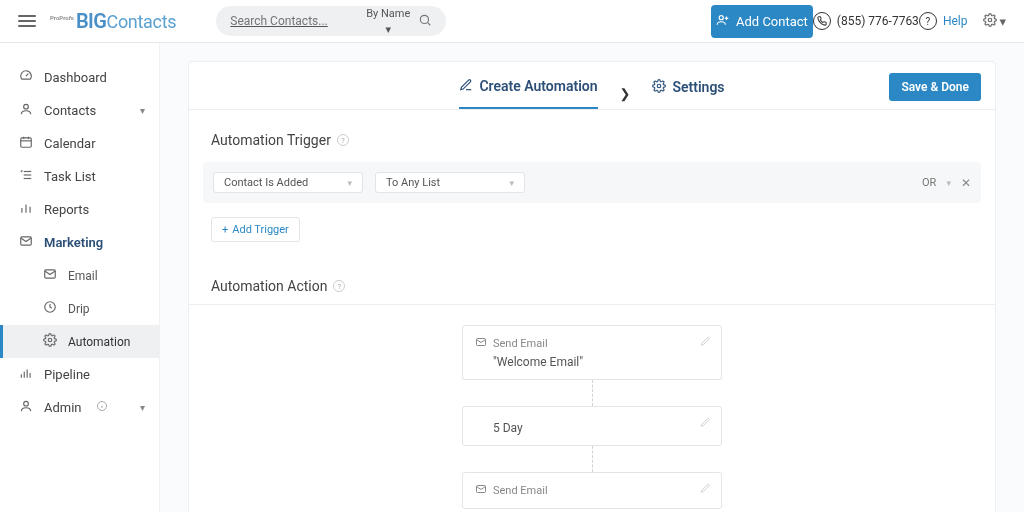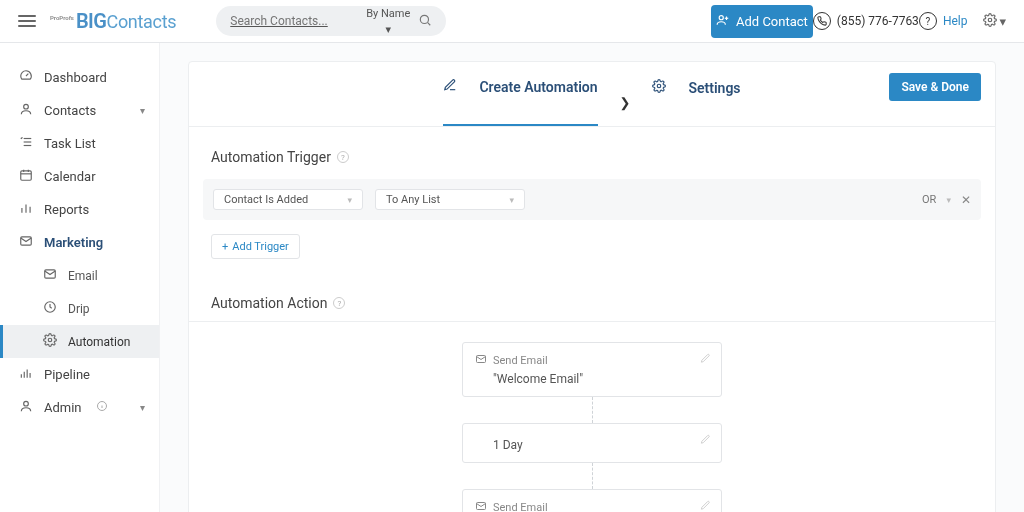--- a/index.html
+++ b/index.html
@@ -33,21 +33,21 @@
   .side-item.open .chev, .side-item.has-sub .chev { margin-left: auto; margin-right: 6px; color: #888; font-size: 10px; }
   .side-item.active-parent { color: #2b4f77; font-weight: 600; }
   .side-item.selected { background: #eef0f2; color: #333; }
   .side-item.selected::before { content:""; position:absolute; left:0; top:0; bottom:0; width:3px; background:#2b88c5; }
   .side-sub.selected { background:#eef0f2; }
 
   
   .main { flex: 1; background: #fafbfc; padding: 18px 28px 0 28px; overflow: auto; position: relative; }
   .panel { background: #fff; border: 1px solid #eceef0; border-radius: 4px; }
   .tabs { display: flex; align-items: center; justify-content: center; gap: 22px; padding: 16px 0 0 0; border-bottom: 1px solid #eceef0; position: relative; }
-  .tab { display: flex; align-items: center; gap: 22px; padding-bottom: 29px; font-size: 14px; font-weight: 600; color: #2b4f77; cursor: pointer; }
+  .tab { display: flex; gap: 6px; padding-bottom: 12px; font-size: 14px; font-weight: 600; color: #2b4f77; cursor: pointer; }
   .tab.active { border-bottom: 2px solid #2b88c5; }
   .save-done { position: absolute; right: 14px; top: 11px; background: #2b88c5; color: #fff; border: none; border-radius: 3px; padding: 7px 12px; font-size: 12px; font-weight: 600; cursor: pointer; }
 
   .section-title { font-size: 14px; color: #444; padding: 22px 22px 10px 22px; display:flex; align-items:center; gap:6px; }
   .section-title .qmark { width:12px; height:12px; border:1px solid #ccc; border-radius:50%; font-size:8px; color:#aaa; display:flex; align-items:center; justify-content:center; }
 
   .trigger-row { background: #f6f7f8; margin: 4px 14px 0 14px; border-radius: 4px; padding: 10px; display:flex; align-items:center; gap:12px; }
   .dd { background:#fff; border:1px solid #e2e4e7; border-radius:3px; height:21px; display:flex; align-items:center; padding:0 10px; font-size:11px; color:#555; min-width:150px; justify-content:space-between; cursor:pointer; }
   .dd .car { color:#bbb; font-size:9px; }
   .trigger-row .spacer { flex:1; }
@@ -142,35 +142,35 @@
     <div class="side-item has-sub">
       <span class="ico"><svg class="svg-ico" viewBox="0 0 24 24" fill="none" stroke="currentColor" stroke-width="2">
             <circle cx="12" cy="8" r="4"></circle>
             <path d="M4 21c0-4 4-6 8-6s8 2 8 6"></path>
           </svg></span>
       <span>Contacts</span>
       <span class="chev">▾</span>
     </div>
     <div class="side-item">
       <span class="ico"><svg class="svg-ico" viewBox="0 0 24 24" fill="none" stroke="currentColor" stroke-width="2">
+            <rect x="3" y="5" width="18" height="16" rx="2"></rect>
+            <line x1="3" y1="10" x2="21" y2="10"></line>
+            <line x1="8" y1="3" x2="8" y2="7"></line>
+            <line x1="16" y1="3" x2="16" y2="7"></line>
+          </svg></span>
+      <span>Calendar</span>
+    </div>
+    <div class="side-item">
+      <span class="ico"><svg class="svg-ico" viewBox="0 0 24 24" fill="none" stroke="currentColor" stroke-width="2">
             <line x1="8" y1="6" x2="21" y2="6"></line>
             <line x1="8" y1="12" x2="21" y2="12"></line>
             <line x1="8" y1="18" x2="21" y2="18"></line>
             <polyline points="3 5 4 6 6 4"></polyline>
           </svg></span>
       <span>Task List</span>
-    </div>
-    <div class="side-item">
-      <span class="ico"><svg class="svg-ico" viewBox="0 0 24 24" fill="none" stroke="currentColor" stroke-width="2">
-            <rect x="3" y="5" width="18" height="16" rx="2"></rect>
-            <line x1="3" y1="10" x2="21" y2="10"></line>
-            <line x1="8" y1="3" x2="8" y2="7"></line>
-            <line x1="16" y1="3" x2="16" y2="7"></line>
-          </svg></span>
-      <span>Calendar</span>
     </div>
     <div class="side-item">
       <span class="ico"><svg class="svg-ico" viewBox="0 0 24 24" fill="none" stroke="currentColor" stroke-width="2">
             <line x1="5" y1="20" x2="5" y2="12"></line>
             <line x1="12" y1="20" x2="12" y2="6"></line>
             <line x1="19" y1="20" x2="19" y2="10"></line>
           </svg></span>
       <span>Reports</span>
     </div>
     <div class="side-item active-parent">
@@ -287,21 +287,21 @@
                 </svg></span>
             <span>Send Email</span>
           </div>
           <div class="row2">"Welcome Email"</div>
           <span class="edit"><svg width="11" height="11" viewBox="0 0 24 24" fill="none" stroke="currentColor" stroke-width="2">
                 <path d="M16.5 3.5a2.1 2.1 0 1 1 3 3L7 19l-4 1 1-4 12.5-12.5z"></path>
               </svg></span>
         </div>
         <div class="flow-connector"></div>
         <div class="flow-card">
-          <div class="row2">1 Day</div>
+          <div class="row2">5 Day</div>
           <span class="edit"><svg width="11" height="11" viewBox="0 0 24 24" fill="none" stroke="currentColor" stroke-width="2">
                 <path d="M16.5 3.5a2.1 2.1 0 1 1 3 3L7 19l-4 1 1-4 12.5-12.5z"></path>
               </svg></span>
         </div>
         <div class="flow-connector"></div>
         <div class="flow-card">
           <div class="row1">
             <span><svg width="12" height="12" viewBox="0 0 24 24" fill="none" stroke="currentColor" stroke-width="2">
                   <rect x="3" y="5" width="18" height="14" rx="2"></rect>
                   <polyline points="3 7 12 13 21 7"></polyline>

